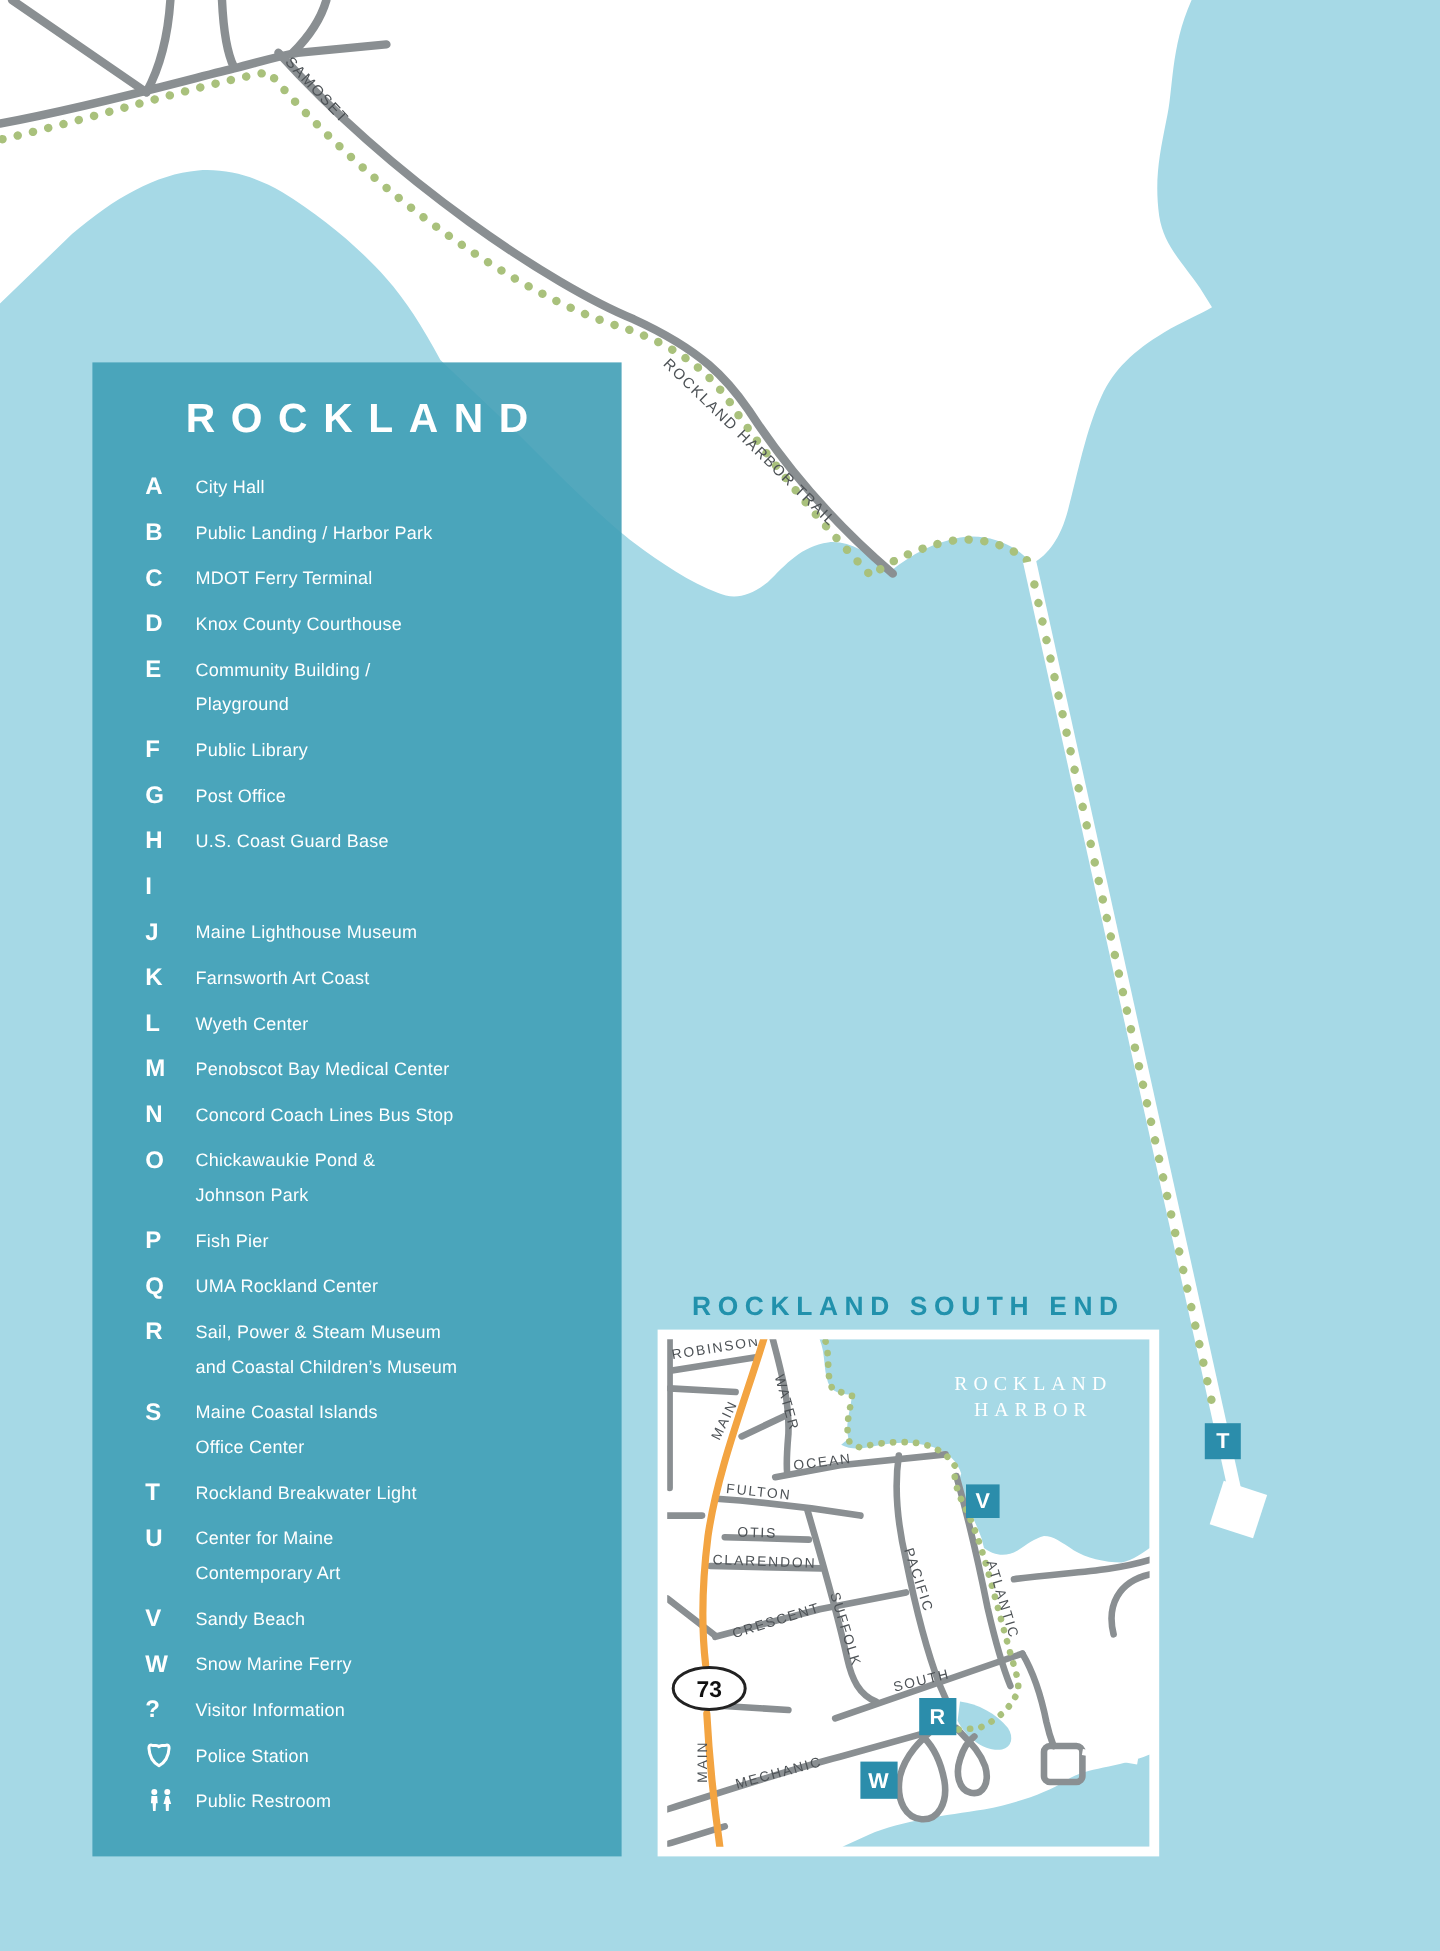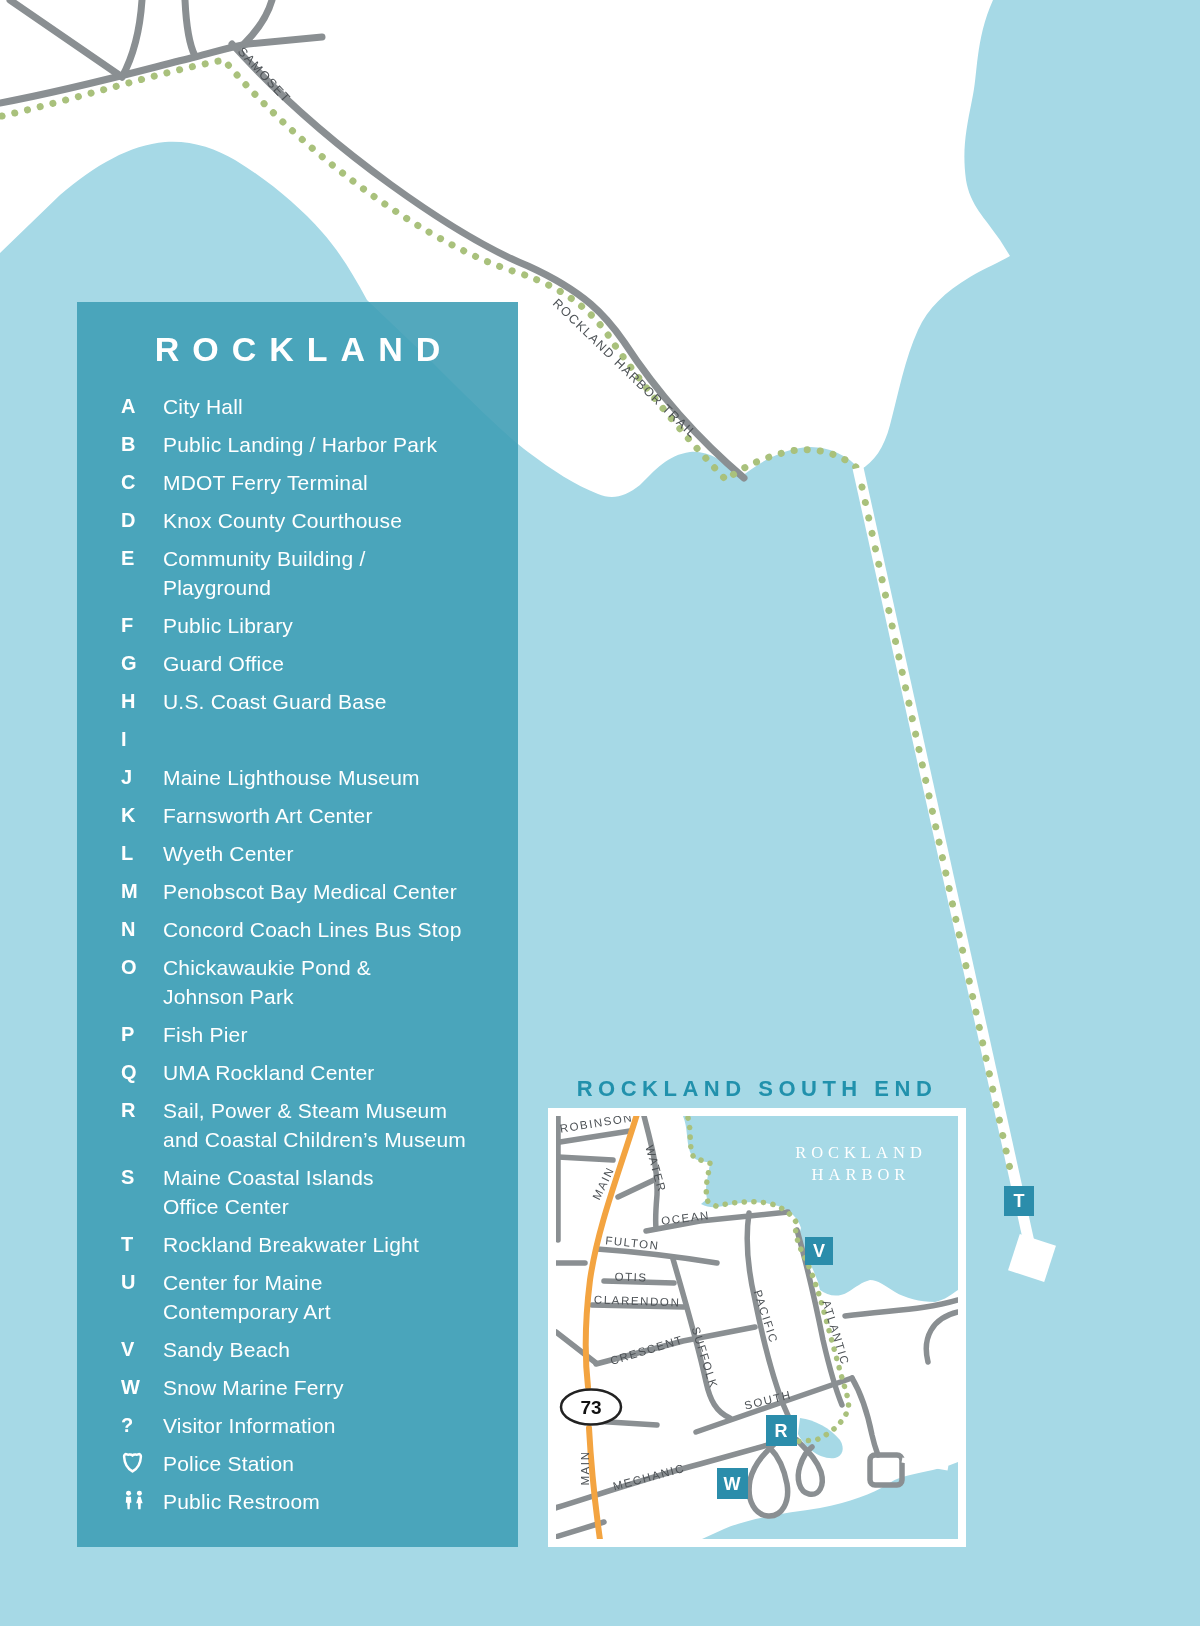--- a/index.html
+++ b/index.html
@@ -14,21 +14,21 @@
   .shield-lbl{fill:#111;font-size:19px;font-weight:bold;text-anchor:middle;font-family:"Liberation Sans",sans-serif;}
 
   .legend{position:absolute;left:77px;top:302px;width:441px;height:1245px;
           background:rgba(64,158,182,.9);}
   .legend-title{margin:26px 0 0 0;text-align:center;color:#fff;font-size:34px;
           font-weight:bold;letter-spacing:13px;text-indent:13px;line-height:42px;}
   .legend-items{margin-top:22px;padding-left:44px;padding-right:16px;}
   .li{display:flex;margin-bottom:9px;align-items:flex-start;}
   .li-key{width:42px;flex:none;color:#fff;font-weight:bold;font-size:20px;line-height:29px;}
   .li-key svg{display:block;margin-top:3px;}
-  .li-text{color:#fff;font-size:21px;line-height:29px;white-space:pre-line;letter-spacing:.2px;}
+  .li-text{color:#fff;font-size:15px;line-height:29px;white-space:pre-line;letter-spacing:.2px;}
 </style>
 </head>
 <body>
 
 <div id="stage">
 
 <svg id="map-svg" width="1200" height="1626" viewBox="0 0 1200 1626">
 
   <rect x="0" y="0" width="1200" height="1626" fill="#a6d9e6"></rect>
 
@@ -235,36 +235,36 @@
           <span class="li-key">E</span>
           <span class="li-text">Community Building /
 Playground</span>
         </div>
         <div class="li">
           <span class="li-key">F</span>
           <span class="li-text">Public Library</span>
         </div>
         <div class="li">
           <span class="li-key">G</span>
-          <span class="li-text">Guard Office</span>
+          <span class="li-text">Post Office</span>
         </div>
         <div class="li">
           <span class="li-key">H</span>
           <span class="li-text">U.S. Coast Guard Base</span>
         </div>
         <div class="li">
           <span class="li-key">I</span>
         </div>
         <div class="li">
           <span class="li-key">J</span>
           <span class="li-text">Maine Lighthouse Museum</span>
         </div>
         <div class="li">
           <span class="li-key">K</span>
-          <span class="li-text">Farnsworth Art Center</span>
+          <span class="li-text">Farnsworth Art Coast</span>
         </div>
         <div class="li">
           <span class="li-key">L</span>
           <span class="li-text">Wyeth Center</span>
         </div>
         <div class="li">
           <span class="li-key">M</span>
           <span class="li-text">Penobscot Bay Medical Center</span>
         </div>
         <div class="li">

